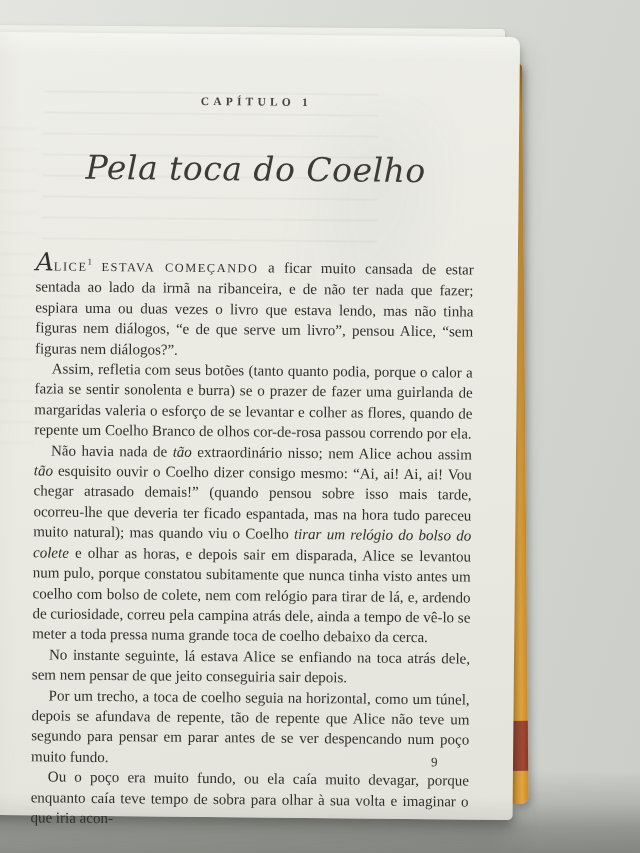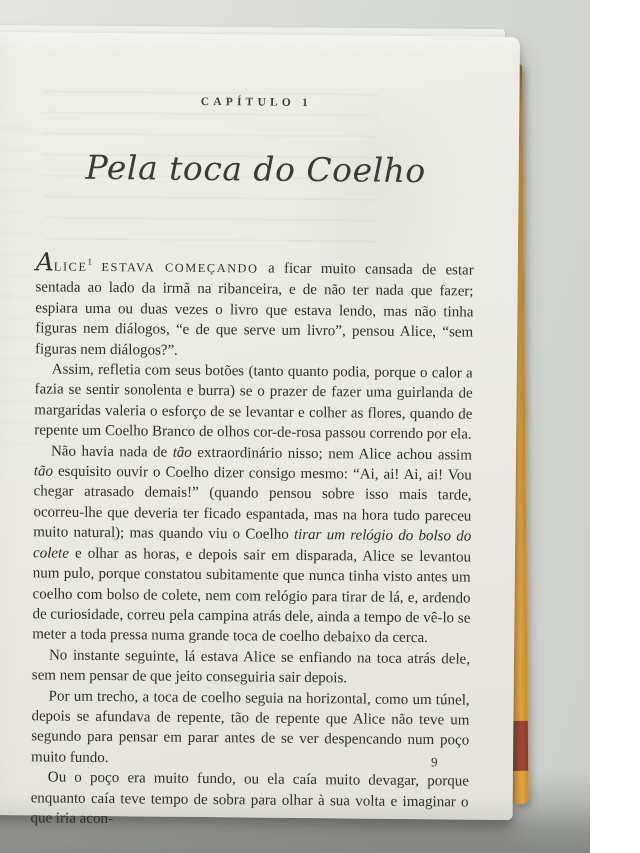--- a/index.html
+++ b/index.html
@@ -1,19 +1,19 @@
 <!DOCTYPE html>
 <html lang="pt-BR"><head>
 <meta charset="utf-8">
 <style>
   html, body { margin: 0; padding: 0; }
   body { width: 640px; height: 853px; font-family: "Liberation Serif", serif; }
 
   .scene {
-    position: relative; width: 590px; height: 853px; overflow: hidden;
+    position: relative; width: 640px; height: 853px; overflow: hidden;
     background: linear-gradient(108deg, #e4e5e1 0%, #d9dbd7 38%, #d2d4d0 70%, #cbcdc9 100%);
   }
 
   
   .floor-shadow {
     position: absolute; left: 0; top: 770px; width: 640px; height: 83px;
     background: linear-gradient(180deg, rgba(70,72,66,0) 0%, rgba(70,72,66,0.18) 40%,
                 rgba(58,60,54,0.38) 70%, rgba(50,52,46,0.47) 100%);
   }
 

